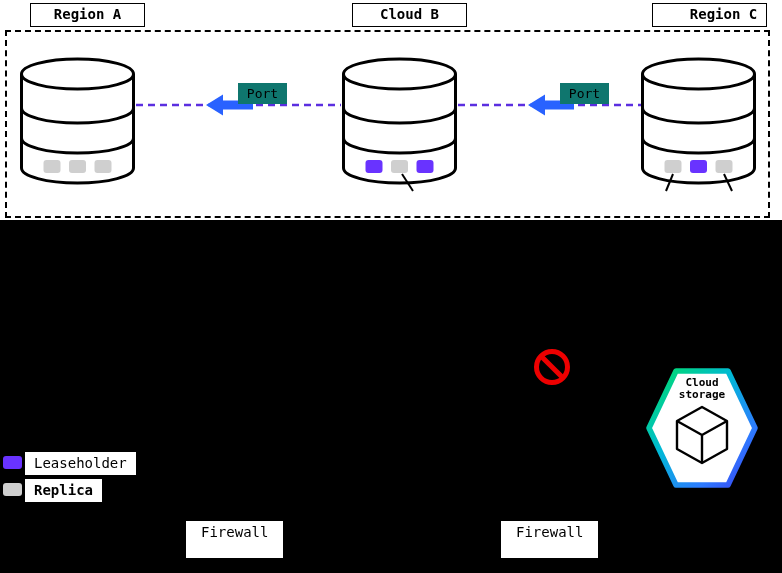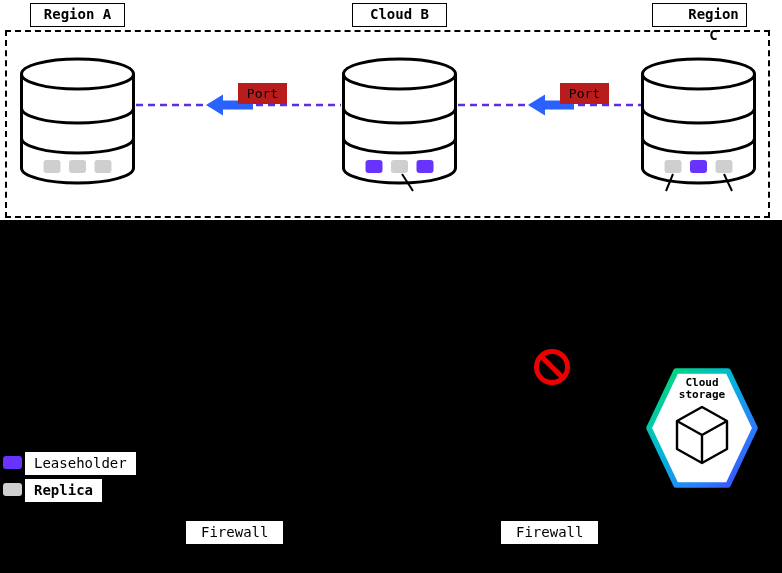--- a/index.html
+++ b/index.html
@@ -5,48 +5,48 @@
   * { margin:0; padding:0; box-sizing:border-box; }
   html, body { background:#000; }
   body { font-family:"DejaVu Sans Mono", monospace; }
   .stage { position:relative; width:782px; height:573px; background:#000; overflow:hidden; }
   .abs { position:absolute; }
 
   .white-band { left:0; top:0; width:782px; height:220px; background:#fff; z-index:0; }
   .dashed-box { left:5px; top:30px; width:765px; height:188px; border:2px dashed #000; z-index:1; }
 
   .region-label {
-    top:3px; height:24px; width:95px; line-height:21px; text-align:center;
+    top:3px; height:24px; width:115px; line-height:21px; text-align:center;
     background:#fff; border:1px solid #000; color:#000;
     font-weight:bold; font-size:14px; z-index:3;
   }
   #rl-a { left:30px; } #rl-b { left:352px; } #rl-c { left:652px;padding-left:28px; }
 
   .cyl { top:57px; z-index:2; }
   #cyl-a { left:19px; } #cyl-b { left:341px; } #cyl-c { left:640px; }
 
   .conn { top:90px; z-index:3; }
   #conn1 { left:136px; } #conn2 { left:458px; }
 
   .port-label {
     top:83px; width:49px; height:21px; line-height:21px; text-align:center;
-    background:#b91c1c; color:#000; font-size:13px; z-index:5;
+    background:#0f766e; color:#000; font-size:13px; z-index:5;
   }
   #port1 { left:238px; } #port2 { left:560px; }
 
   .swatch { width:19px; height:13px; border-radius:3px; left:3px; z-index:2; }
   #sw-leaseholder { top:456px; } #sw-replica { top:483px; }
   .legend-label {
     left:25px; height:23px; line-height:23px; padding:0 9px;
     background:#fff; color:#000; font-size:14px; z-index:2;
   }
   #lg-leaseholder { top:452px; } #lg-replica { top:479px;font-weight:bold; }
 
   .firewall-label {
-    top:521px; height:23px; line-height:23px; padding:0 15px;
+    top:521px; height:37px; line-height:23px; padding:0 15px;
     background:#fff; color:#000; font-size:14px; z-index:2;
   }
   #fw-1 { left:186px; } #fw-2 { left:501px; }
 
   #no-entry { left:532px; top:347px; z-index:2; }
   #cloud-hex { left:646px; top:365px; z-index:2; }
 
   .hex-text { font-family:"DejaVu Sans Mono", monospace; font-weight:bold; font-size:11px; text-anchor:middle; fill:#000; }
 </style>
 </head>

